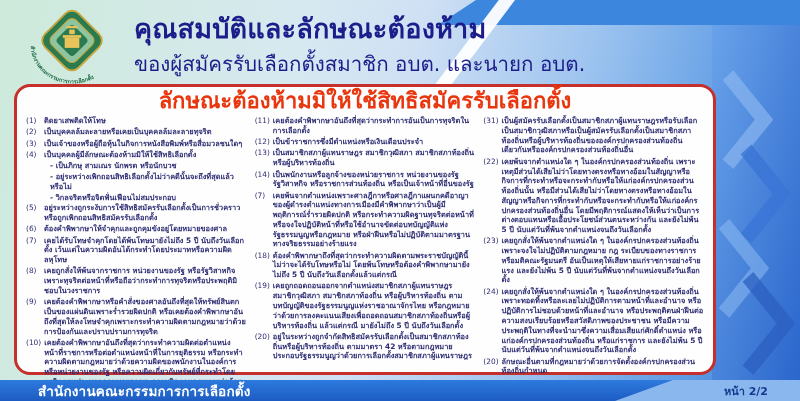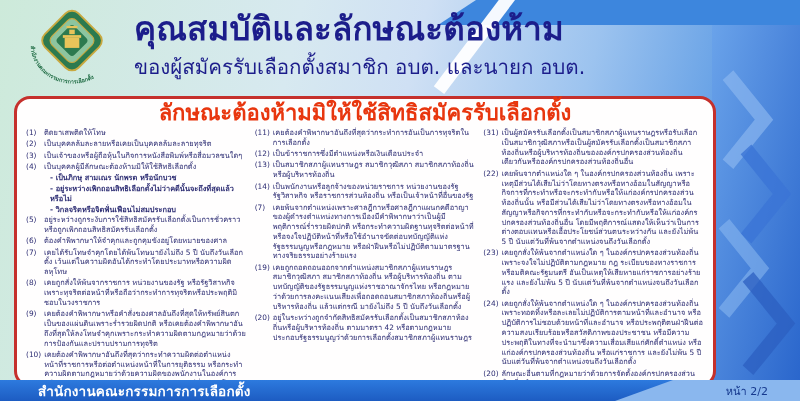--- a/index.html
+++ b/index.html
@@ -17,49 +17,49 @@
     position:absolute; top:-16px; left:468px; width:13px; height:118px;
     background:rgba(255,255,255,.95); transform:rotate(37deg); z-index:1;
   }
   .right-deco{
     position:absolute; top:22px; right:0; width:88px; bottom:18px; z-index:0;
   }
   .header{
     position:absolute; top:4px; left:26px; display:flex; gap:16px; align-items:center; z-index:3;
   }
   .logo{ width:92px; height:86px; }
-  .title{ font-size:33px; font-weight:bold; color:#1c1d8b; line-height:1.12; letter-spacing:.2px; }
+  .title{ font-size:27px; font-weight:bold; color:#1c1d8b; line-height:1.12; letter-spacing:.2px; }
   .subtitle{ font-size:20.5px; font-weight:normal; color:#1c1d8b; margin-top:2px; }
   .box{
-    position:absolute; left:14px; top:96px; width:702px; height:291px;
+    position:absolute; left:14px; top:84px; width:702px; height:291px;
     background:#fffefe; border:3px solid #c5302c; border-radius:16px;
     z-index:2; padding:2px 9px 4px 9px;
   }
   .box-title{
     text-align:center; font-size:22px; font-weight:bold; color:#e8360e;
     margin:0 0 3px 0; line-height:1.1;
   }
   .cols{ display:flex; gap:8px; }
   .col{ flex:1; min-width:0; }
   .item{ display:flex; gap:3px; font-size:7.4px; line-height:1.32; color:#2b2b72; margin-bottom:1.5px; }
   .num{ flex:none; min-width:15px; }
-  .txt{ flex:1; }
+  .txt{ flex:1;font-weight:bold; }
   .subitem{ margin-left:24px; font-size:7.4px; line-height:1.32; color:#2b2b72; margin-bottom:1px;font-weight:bold; }
   .footer{
     position:absolute; left:0; right:0; bottom:0; height:21px;
     background:linear-gradient(180deg,#2d7ade,#1d5cc2);
     z-index:4; display:flex; align-items:center;
   }
   .footer-org{ color:#ffffff; font-weight:bold; font-size:13.5px; margin-left:38px; letter-spacing:.2px; }
   .footer-right{
     position:absolute; right:0; top:0; height:100%; width:185px;
     background:#8ab7ee; clip-path:polygon(58px 0,100% 0,100% 100%,0 100%);
     display:flex; align-items:center; justify-content:flex-end; padding-right:32px;
   }
-  .footer-page{ color:#16398e; font-weight:normal; font-size:11px; }
+  .footer-page{ color:#16398e; font-weight:bold; font-size:11px; }
 </style>
 </head>
 <body>
 
 <div class="page">
 
   <div class="top-band"></div>
   <div class="white-stripe"></div>
 
   <div class="right-deco">
@@ -171,20 +171,24 @@
           </div>
           <div class="item">
             <span class="num">(14)</span>
             <span class="txt">เป็นพนักงานหรือลูกจ้างของหน่วยราชการ หน่วยงานของรัฐ รัฐวิสาหกิจ หรือราชการส่วนท้องถิ่น หรือเป็นเจ้าหน้าที่อื่นของรัฐ</span>
           </div>
           <div class="item">
             <span class="num">(7)</span>
             <span class="txt">เคยพ้นจากตำแหน่งเพราะศาลฎีกาหรือศาลฎีกาแผนกคดีอาญาของผู้ดำรงตำแหน่งทางการเมืองมีคำพิพากษาว่าเป็นผู้มีพฤติการณ์ร่ำรวยผิดปกติ หรือกระทำความผิดฐานทุจริตต่อหน้าที่หรือจงใจปฏิบัติหน้าที่หรือใช้อำนาจขัดต่อบทบัญญัติแห่งรัฐธรรมนูญหรือกฎหมาย หรือฝ่าฝืนหรือไม่ปฏิบัติตามมาตรฐานทางจริยธรรมอย่างร้ายแรง</span>
           </div>
           <div class="item">
+            <span class="num">(18)</span>
+            <span class="txt">ต้องคำพิพากษาถึงที่สุดว่ากระทำความผิดตามพระราชบัญญัตินี้ ไม่ว่าจะได้รับโทษหรือไม่ โดยพ้นโทษหรือต้องคำพิพากษามายังไม่ถึง 5 ปี นับถึงวันเลือกตั้งแล้วแต่กรณี</span>
+          </div>
+          <div class="item">
             <span class="num">(19)</span>
             <span class="txt">เคยถูกถอดถอนออกจากตำแหน่งสมาชิกสภาผู้แทนราษฎร สมาชิกวุฒิสภา สมาชิกสภาท้องถิ่น หรือผู้บริหารท้องถิ่น ตามบทบัญญัติของรัฐธรรมนูญแห่งราชอาณาจักรไทย หรือกฎหมายว่าด้วยการลงคะแนนเสียงเพื่อถอดถอนสมาชิกสภาท้องถิ่นหรือผู้บริหารท้องถิ่น แล้วแต่กรณี มายังไม่ถึง 5 ปี นับถึงวันเลือกตั้ง</span>
           </div>
           <div class="item">
             <span class="num">(20)</span>
             <span class="txt">อยู่ในระหว่างถูกจำกัดสิทธิสมัครรับเลือกตั้งเป็นสมาชิกสภาท้องถิ่นหรือผู้บริหารท้องถิ่น ตามมาตรา 42 หรือตามกฎหมายประกอบรัฐธรรมนูญว่าด้วยการเลือกตั้งสมาชิกสภาผู้แทนราษฎร</span>
           </div>
         </div>
       <div class="col">
           <div class="item">

